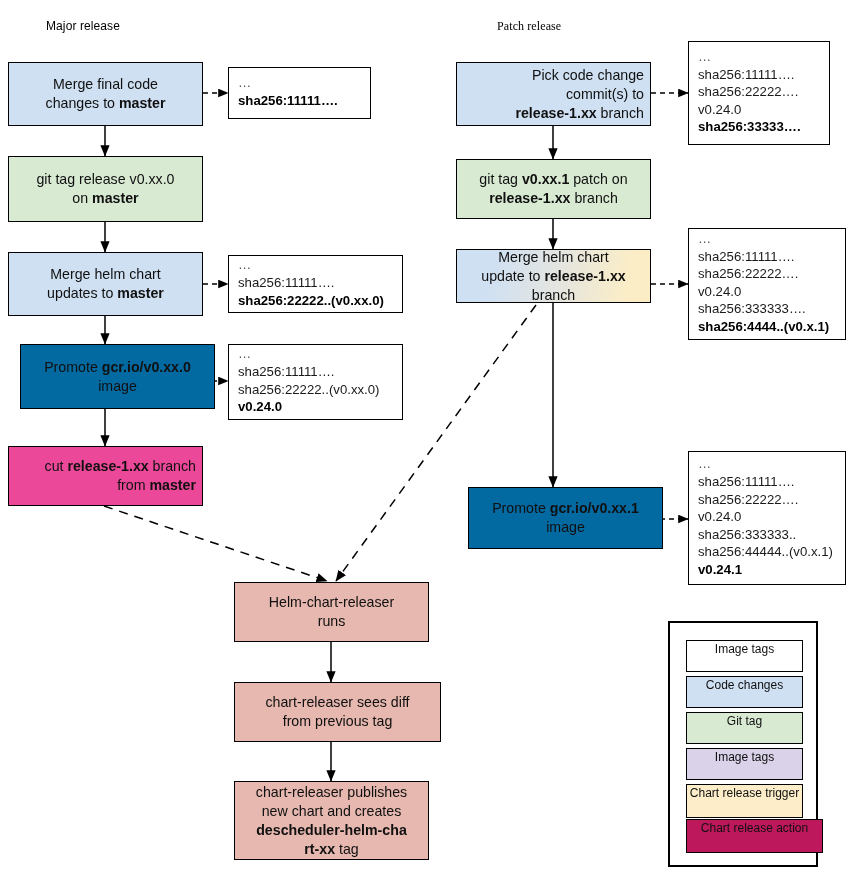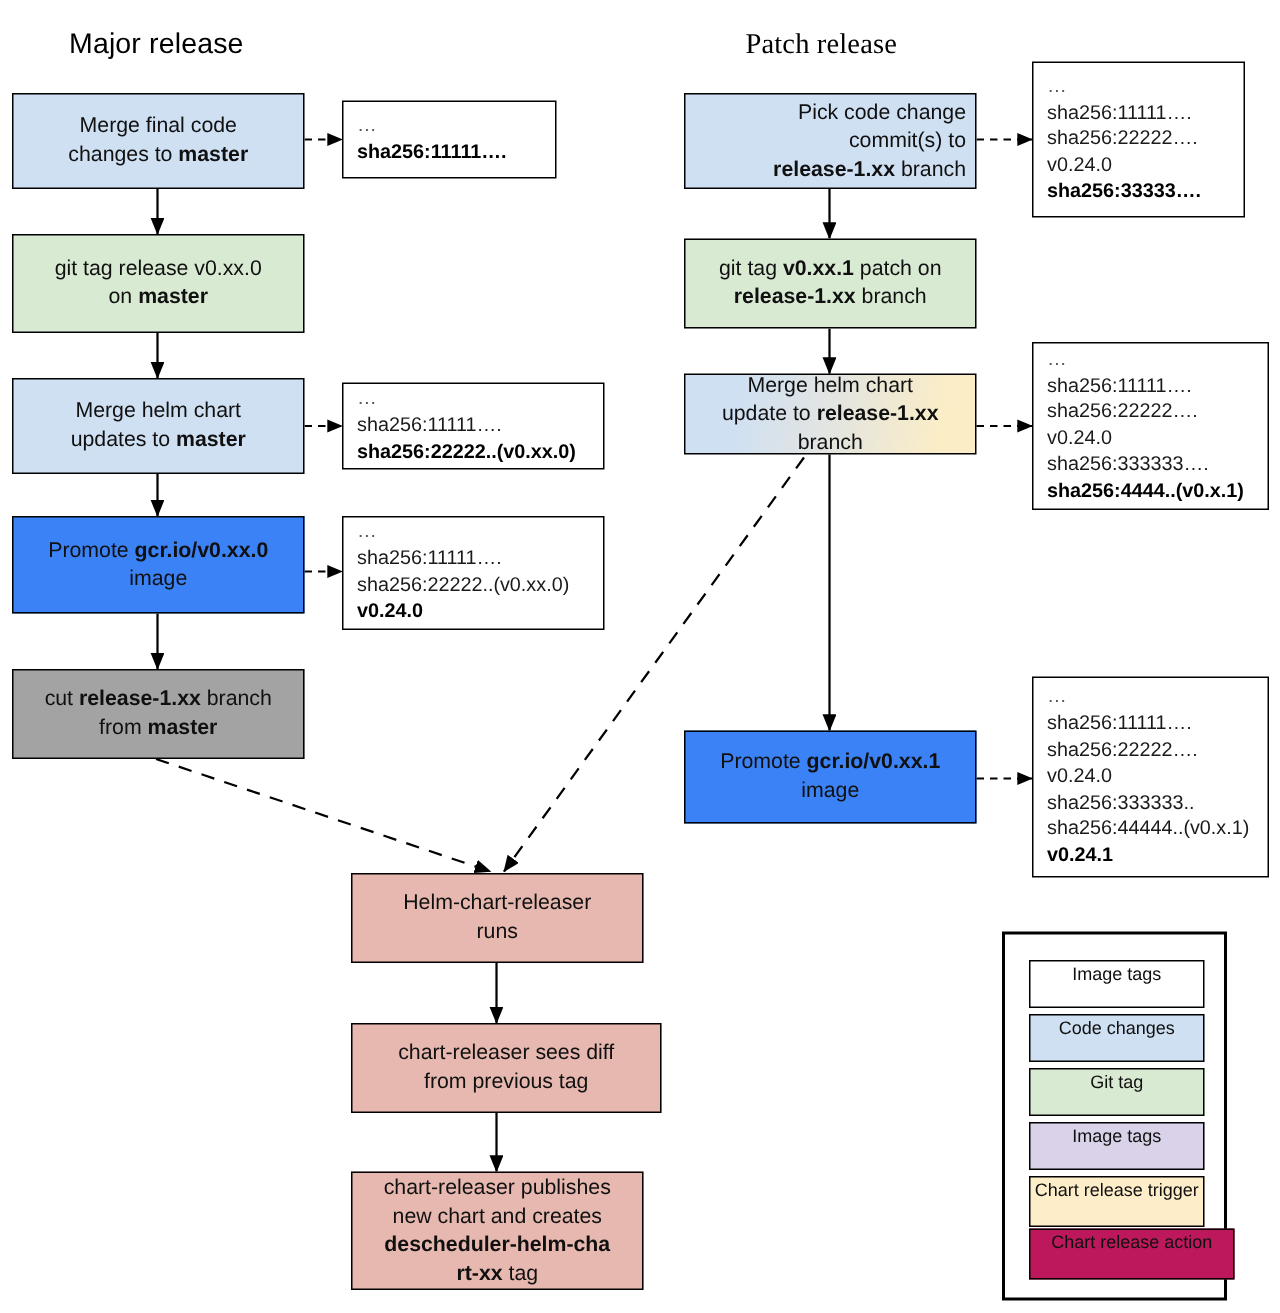--- a/index.html
+++ b/index.html
@@ -9,21 +9,21 @@
   }
   #canvas{
     position:relative;
     width:853px;
     height:875px;
     background:#ffffff;
     overflow:hidden;
   }
   .col-title{
     position:absolute;
-    font-size:19px;
+    font-size:12px;
     color:#000;
     white-space:nowrap;
     letter-spacing:0.1px;
   }
   
   .node{
     position:absolute;
     box-sizing:border-box;
     border:1.4px solid #000;
     display:flex;
@@ -31,22 +31,22 @@
     justify-content:center;
     text-align:center;
     font-size:14.2px;
     line-height:19px;
     color:#101010;
     padding:2px 6px;
   }
   .node .txt{display:block;width:100%;}
   .n-blue{background:#cfe0f3;}
   .n-green{background:#d9ead3;}
-  .n-purple{background:#3b82f6;}
-  .n-yellow{background:#a3a3a3;}
+  .n-purple{background:#0369a1;margin-left:12px;}
+  .n-yellow{background:#ec4899;text-align:right;}
   .n-red{background:#e6b8af;}
   .n-grad{background:linear-gradient(100deg,#cfe0f3 0%,#cfe0f3 18%,#e4e5e0 52%,#fbedc6 88%,#fbeec7 100%);}
   
   .note{
     position:absolute;
     box-sizing:border-box;
     border:1.4px solid #000;
     background:#ffffff;
     font-size:13.2px;
     line-height:17.5px;

